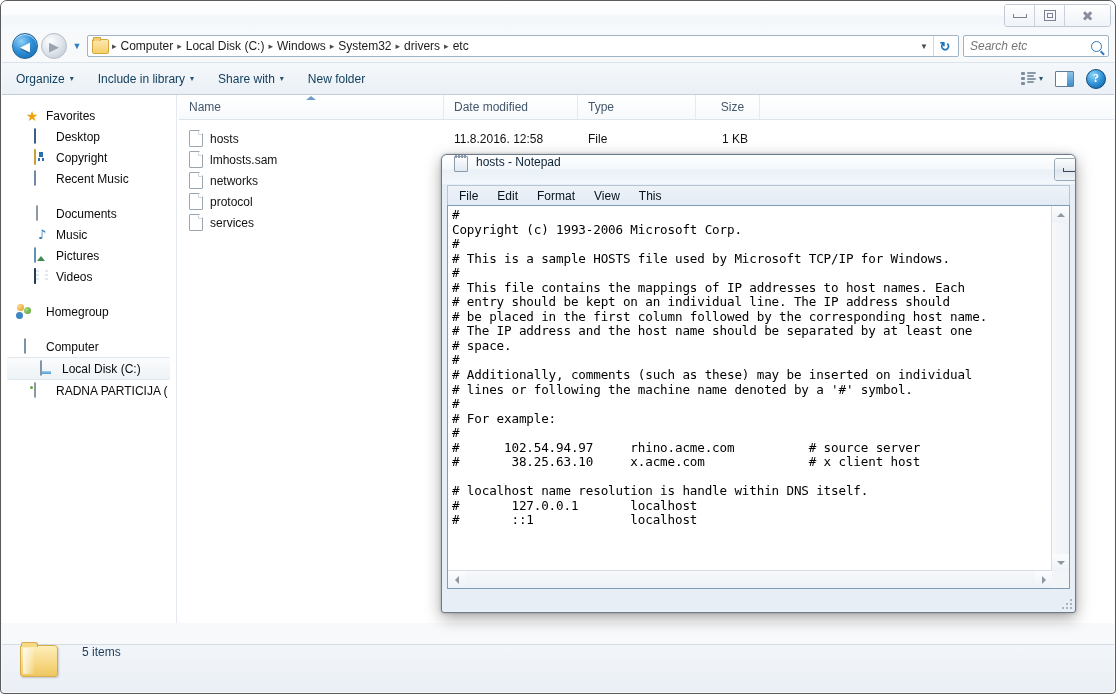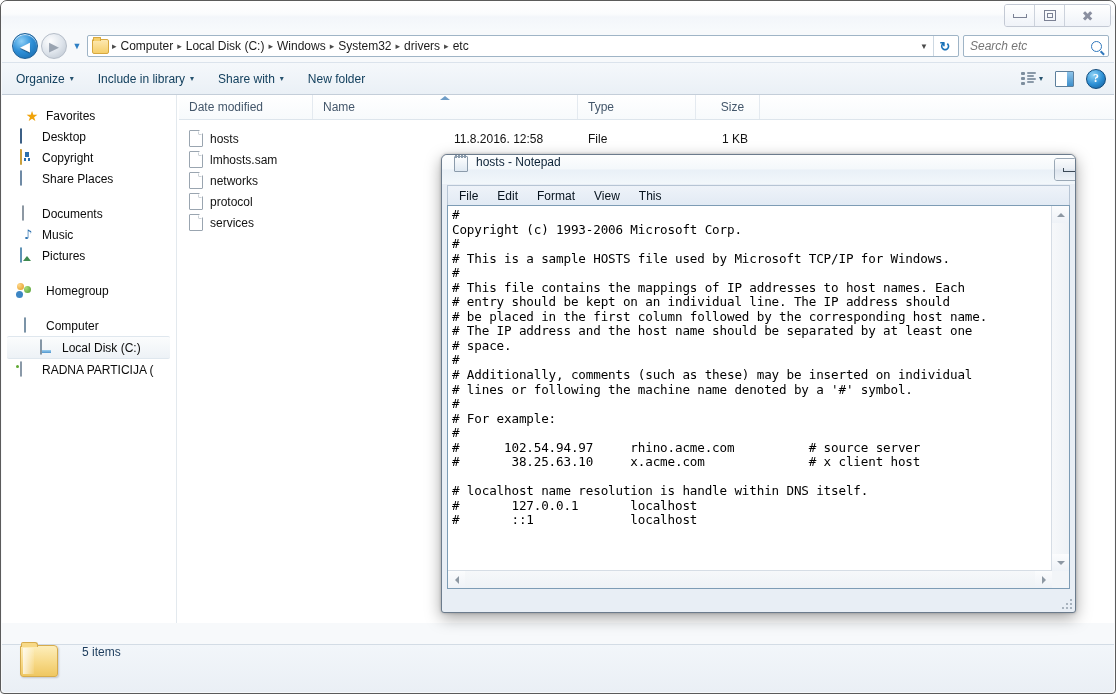--- a/index.html
+++ b/index.html
@@ -208,21 +208,21 @@
     overflow: hidden;
     position: relative;
   }
   .nav-group { margin-bottom: 2px; }
   .nav-row {
     display: flex; align-items: center;
     height: 21px; padding-left: 22px;
     font-size: 12px; color: #0b0b0b;
     gap: 6px; white-space: nowrap;
   }
-  .nav-row.child { padding-left: 18px; }
+  .nav-row.child { padding-left: 32px; }
   .nav-row.header { font-weight: normal; }
   .nav-row.selected {
     background: linear-gradient(to bottom, #fbfcfd, #edf2f6);
     border-top: 1px solid #dfe7ee; border-bottom: 1px solid #dfe7ee;
     margin-left: 5px; margin-right: 6px;
     padding-left: 33px; border-radius: 2px;
   }
   .nav-gap { height: 12px; }
   .nicon { width: 16px; height: 16px; flex: 0 0 16px; position: relative; }
 
@@ -649,39 +649,43 @@
         <div class="nav-row child">
           <span class="nicon"><span class="ic-desktop"></span></span>
           <span>Desktop</span>
         </div>
         <div class="nav-row child">
           <span class="nicon"><span class="ic-download"></span></span>
           <span>Copyright</span>
         </div>
         <div class="nav-row child">
           <span class="nicon"><span class="ic-recent"></span></span>
-          <span>Share Places</span>
+          <span>Recent Music</span>
         </div>
       </div>
 
       <div class="nav-gap"></div>
 
       <div class="nav-group">
         <div class="nav-row child">
           <span class="nicon"><span class="ic-doc"></span></span>
           <span>Documents</span>
         </div>
         <div class="nav-row child">
           <span class="nicon ic-music">♪</span>
           <span>Music</span>
         </div>
         <div class="nav-row child">
           <span class="nicon"><span class="ic-pic"></span></span>
           <span>Pictures</span>
         </div>
+        <div class="nav-row child">
+          <span class="nicon"><span class="ic-video"></span></span>
+          <span>Videos</span>
+        </div>
       </div>
 
       <div class="nav-gap"></div>
 
       <div class="nav-group">
         <div class="nav-row header">
           <span class="nicon"><span class="ic-homegroup"></span></span>
           <span>Homegroup</span>
         </div>
       </div>
@@ -704,26 +708,26 @@
       </div>
 
       <div class="nav-gap"></div>
 
     </div>
 
     <div id="splitter"></div>
 
     <div id="listpane">
       <div id="col-header">
-        <div class="col date">
-          <span>Date modified</span>
-        </div>
         <div class="col name">
           <span class="sort-tri"></span>
           <span>Name</span>
+        </div>
+        <div class="col date">
+          <span>Date modified</span>
         </div>
         <div class="col type">
           <span>Type</span>
         </div>
         <div class="col size">
           <span>Size</span>
         </div>
         <div class="col pad"></div>
       </div>
 

